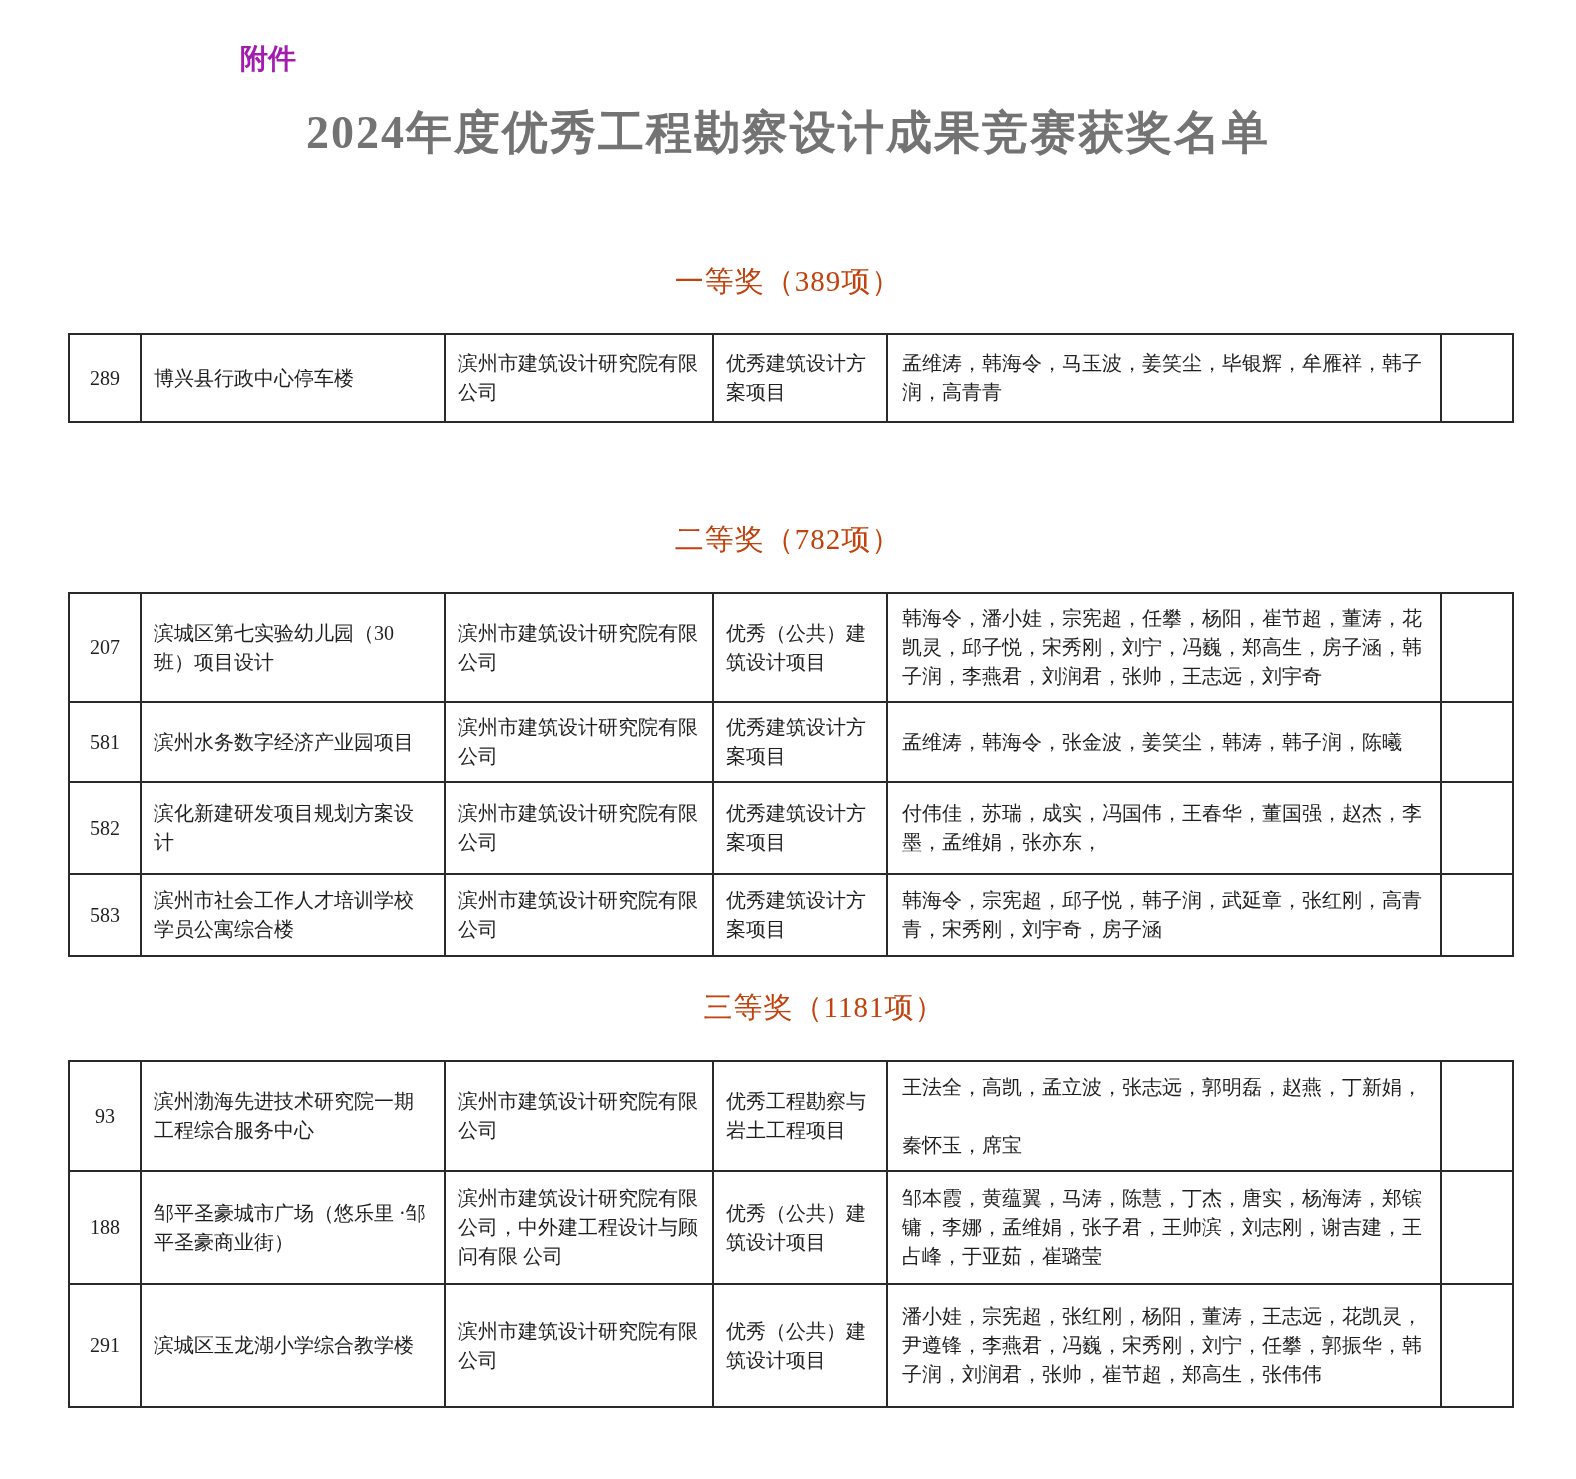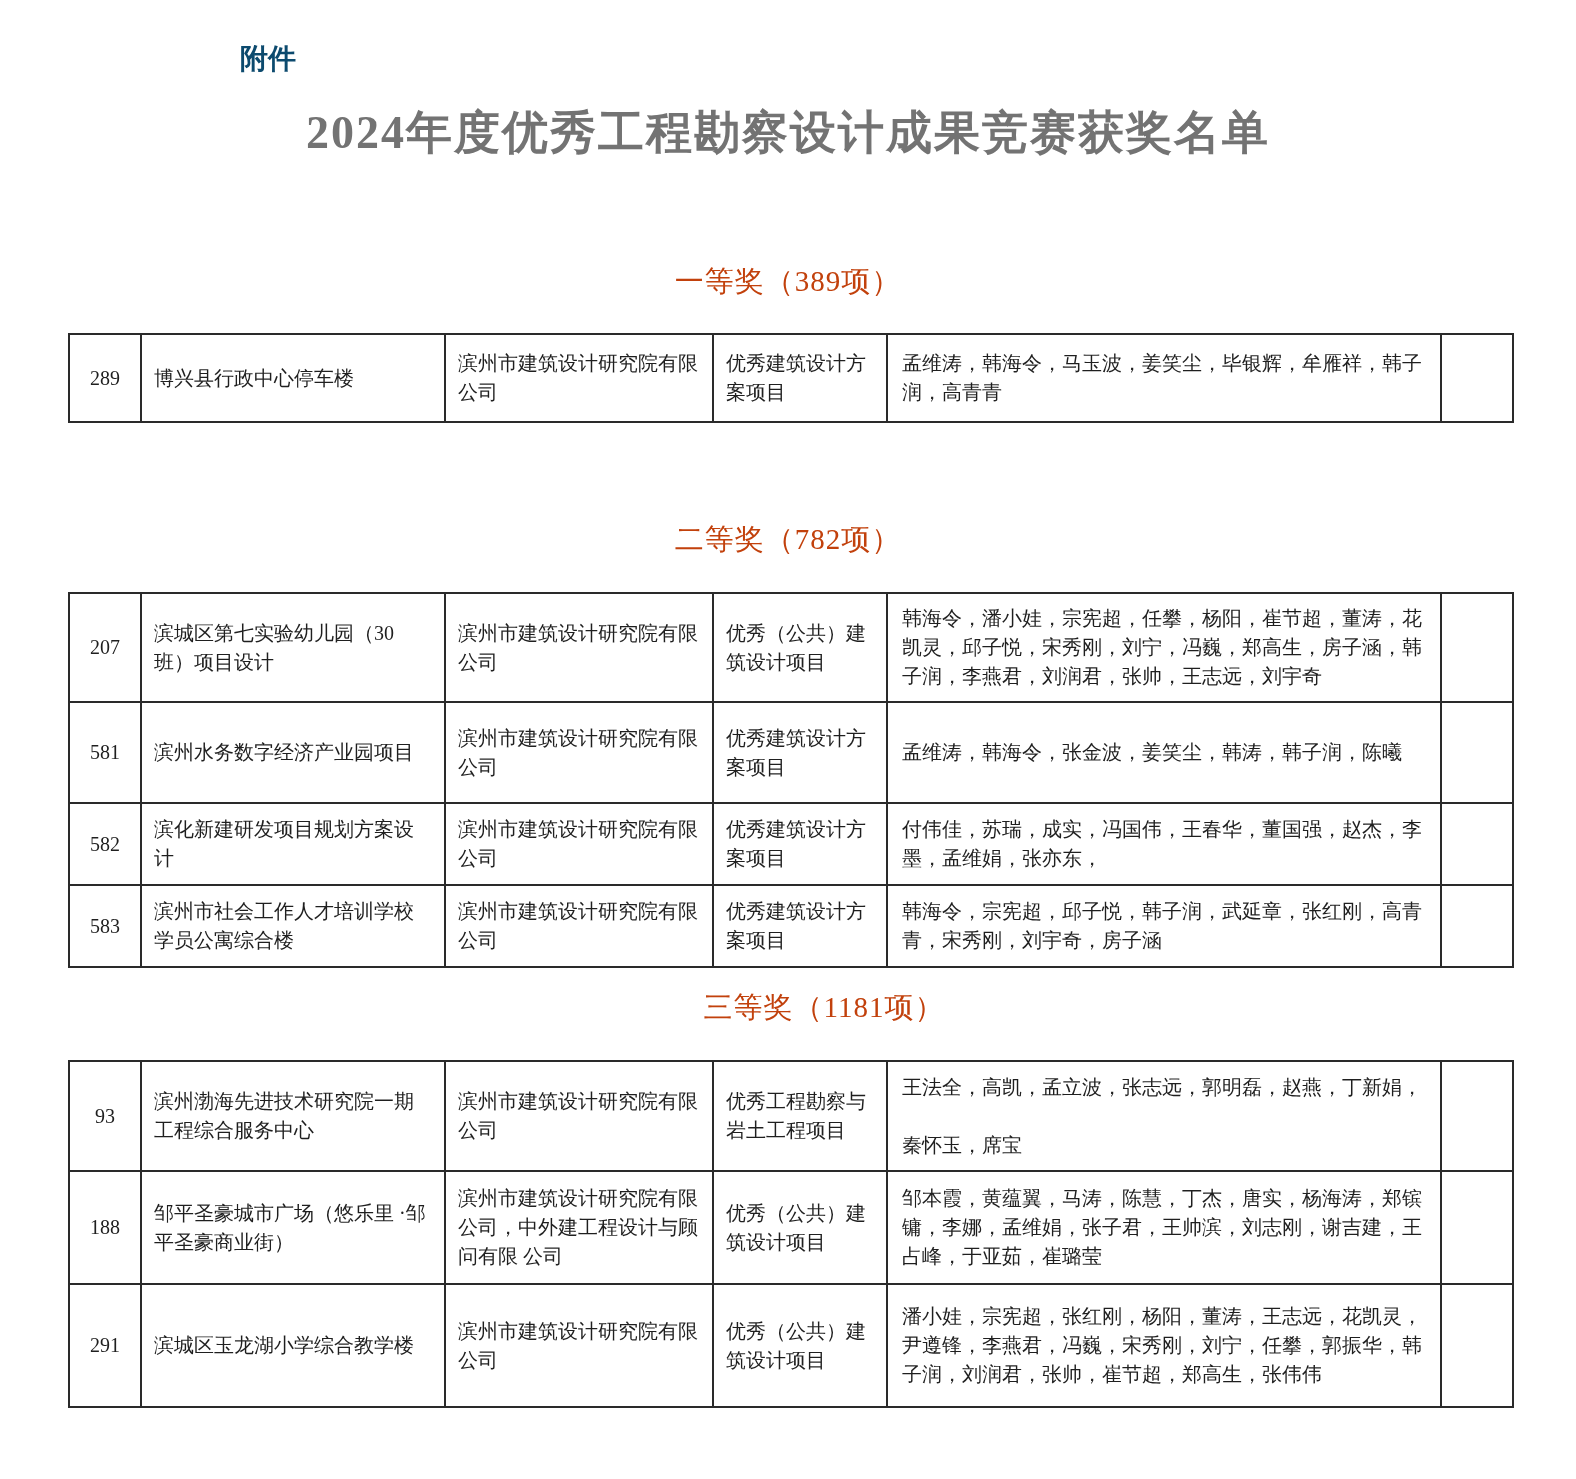--- a/index.html
+++ b/index.html
@@ -6,21 +6,21 @@
   body{
     width:1576px;height:1479px;
     background:#ffffff;
     font-family:"Liberation Serif","DejaVu Serif",serif;
     color:#1b1b1b;
     position:relative;
     overflow:hidden;
   }
   .attachment{
     position:absolute;left:240px;top:40px;
-    font-size:28px;font-weight:bold;color:#0c4a6e;
+    font-size:28px;font-weight:bold;color:#a21caf;
   }
   .doc-title{
     position:absolute;left:0;top:94px;width:100%;
     text-align:center;font-size:46px;font-weight:bold;
     letter-spacing:2px;color:#737373;margin-top:8px;
   }
   .section-heading{
     position:absolute;left:0;width:100%;
     text-align:center;font-size:29px;color:#c2410c;
     letter-spacing:1px;
@@ -41,22 +41,22 @@
     padding:6px 12px;
     vertical-align:middle;
     text-align:left;
     word-break:break-all;
     color:#1f1f1f;
   }
   .award-table td.no-cell{text-align:center;padding:6px 20px;}
   .award-table td.people-cell{white-space:pre-line;padding:10px 14px;}
   #table-1 tr{height:88px;}
   #table-2 tr.r0{height:105px;}
-  #table-2 tr.r1{height:101px;}
-  #table-2 tr.r2{height:82px;font-family:Liberation Serif, serif;}
+  #table-2 tr.r1{height:80px;}
+  #table-2 tr.r2{height:92px;font-family:Liberation Serif, serif;}
   #table-2 tr.r3{height:82px;}
   #table-3 tr.r0{height:110px;}
   #table-3 tr.r1{height:113px;}
   #table-3 tr.r2{height:123px;}
 </style>
 </head>
 <body>
 
 <div class="attachment">附件</div>
 

